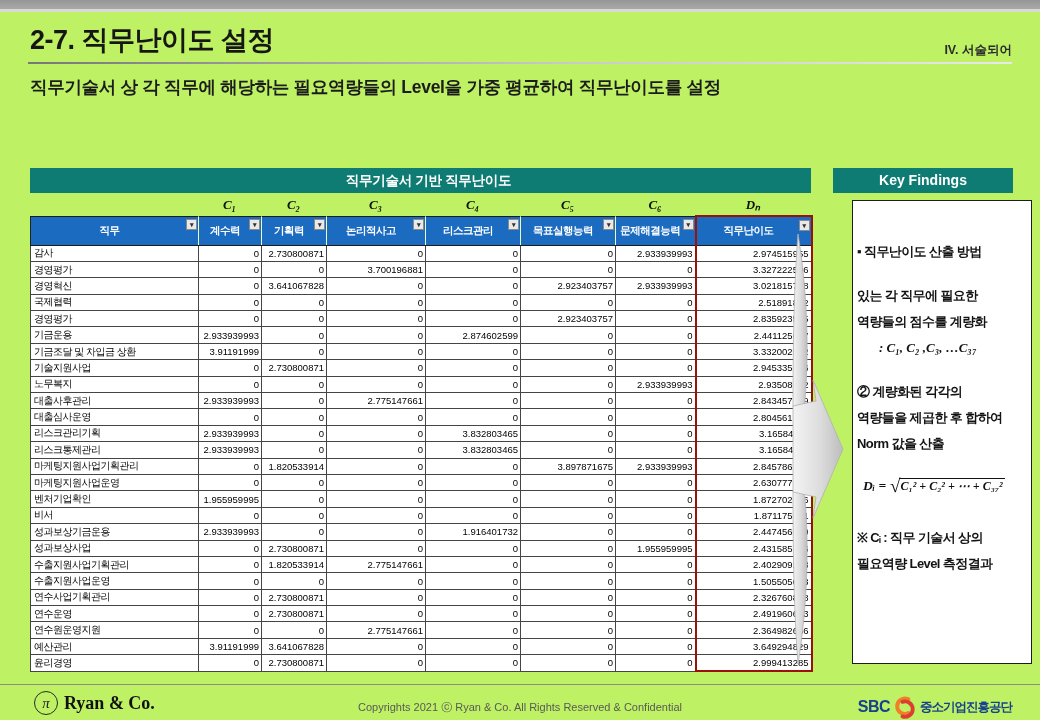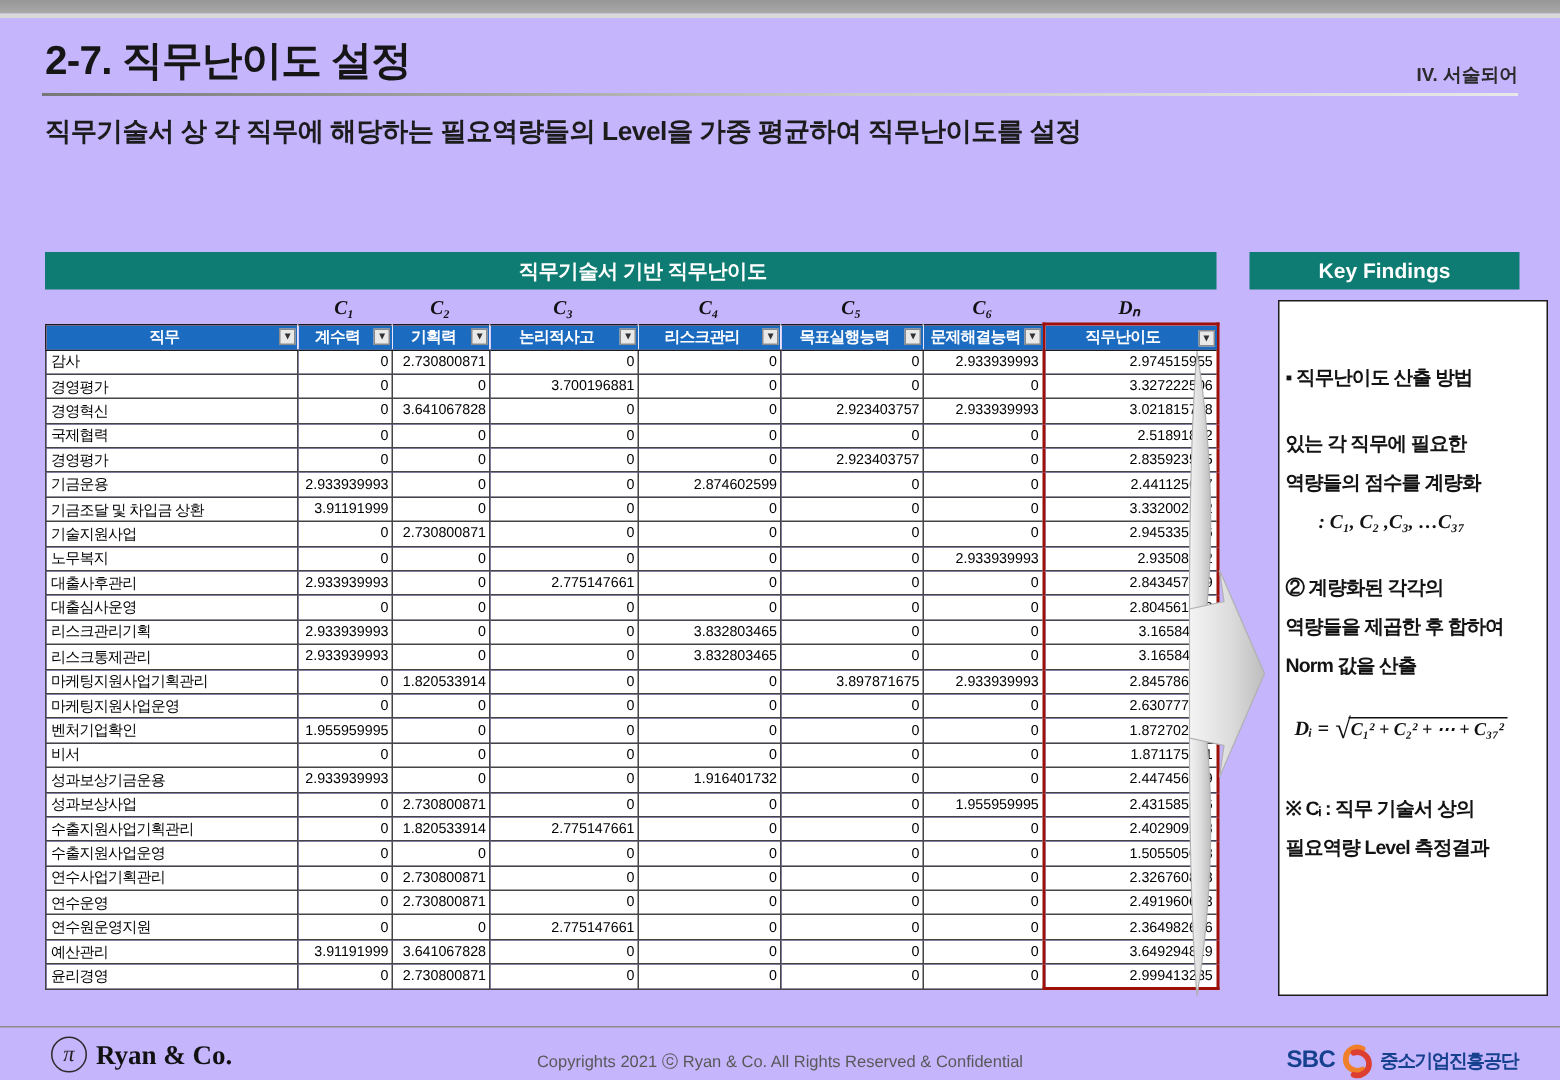--- a/index.html
+++ b/index.html
@@ -1,18 +1,18 @@
 <!DOCTYPE html>
 <html><head>
 <meta charset="utf-8">
 <style>
   * { margin:0; padding:0; box-sizing:border-box; }
   html,body { width:1040px; height:720px; overflow:hidden; background:#fff;
               font-family:"Liberation Sans", sans-serif; }
-  .slide { position:relative; width:1040px; height:720px; background:#c4b5fd; }
+  .slide { position:relative; width:1040px; height:720px; background:#bef264; }
 
   
   .topbar { position:absolute; left:0; top:0; width:1040px; height:12px;
             background:linear-gradient(#969696,#a9a9a9); border-bottom:3px solid #d9d9d9; }
 
   
   .page-title { position:absolute; left:30px; top:22px; font-size:27px; font-weight:bold; color:#161616; letter-spacing:-0.5px; }
   .section-label { position:absolute; right:28px; top:42px; font-size:12.5px; font-weight:600; color:#2b2b2b; }
   .title-rule { position:absolute; left:28px; top:62px; width:984px; height:2px;
                 background:linear-gradient(to right,#777,#c9c9c9 55%,#e8e8e8); }
@@ -22,21 +22,21 @@
   .table-title { position:absolute; left:30px; top:168px; width:781px; height:25px;
                  background:#0E7C72; color:#fff; font-size:13.5px; font-weight:bold;
                  text-align:center; line-height:25px; letter-spacing:-0.3px;padding-left:16px; }
   .symbol-row { position:absolute; left:30px; top:195px; width:781px; height:20px; display:flex; }
   .symbol-row .sym { height:20px; text-align:center; font-family:"Liberation Serif", serif;
                      font-style:italic; font-weight:bold; font-size:13px; color:#111; line-height:20px; }
 
   .job-table { position:absolute; left:30px; top:215px; width:781px;
                border-collapse:collapse; table-layout:fixed; border:1.5px solid #222; }
   .job-table thead th { background:#1B6BC0; color:#fff; font-size:10.5px; font-weight:bold;
-                        height:17px; position:relative; text-align:center; padding:0 12px 0 2px;
+                        height:29px; position:relative; text-align:center; padding:0 12px 0 2px;
                         border-right:1px solid rgba(255,255,255,.65);
                         border-top:1px solid #1b1b1b; border-bottom:1px solid #1b1b1b;
                         letter-spacing:-0.5px; white-space:nowrap; overflow:hidden; }
   .filter-btn { position:absolute; right:1px; top:2.5px; width:11px; height:11px;
                 background:#e9e9e9; border:1px solid #8a8a8a; color:#333;
                 font-size:7px; line-height:9px; text-align:center; cursor:pointer; }
   .job-table tbody td { height:16.4px; font-size:9.5px; color:#000; background:#fff;
                         border:1px solid #454545; padding:0 2px; white-space:nowrap; overflow:hidden; }
   .job-table tbody td.job { text-align:left; font-size:10px; padding-left:3px; letter-spacing:-0.5px; }
   .job-table tbody td.num { text-align:right; }

